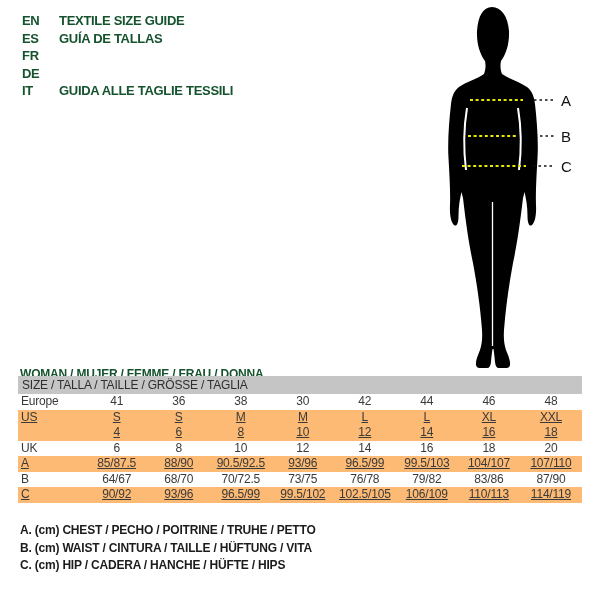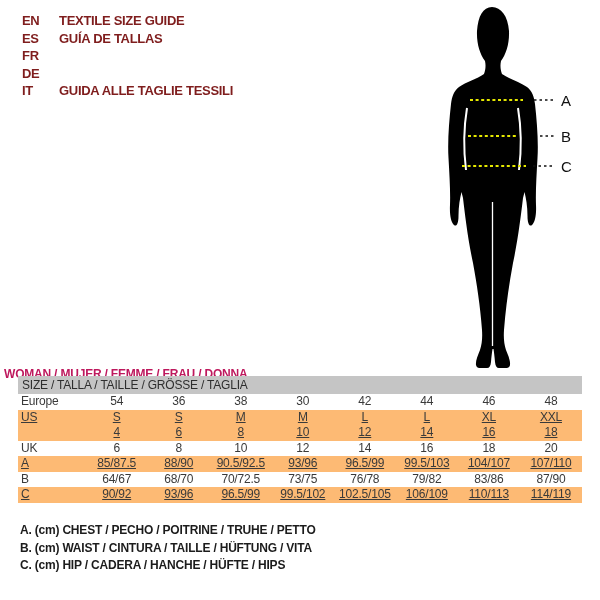--- a/index.html
+++ b/index.html
@@ -1,28 +1,28 @@
 <!DOCTYPE html>
 <html><head>
 <meta charset="utf-8">
 <style>
   html,body{margin:0;padding:0;}
   body{width:600px;height:600px;background:#ffffff;font-family:"Liberation Sans",sans-serif;overflow:hidden;}
   .canvas{position:relative;width:600px;height:600px;background:#fff;}
 
   
   .lang-block{position:absolute;left:22px;top:12px;}
-  .lang-row{display:flex;font-weight:bold;font-size:13px;line-height:17.6px;color:#7f1d1d;letter-spacing:-0.3px;}
+  .lang-row{display:flex;font-weight:bold;font-size:13px;line-height:17.6px;color:#14532d;letter-spacing:-0.3px;}
   .lang-code{width:37px;flex:none;}
 
   
   .figure-wrap{position:absolute;left:420px;top:0;width:180px;height:380px;}
 
   
-  .woman-title{position:absolute;left:4px;top:367px;font-size:12px;font-weight:bold;color:#be185d;letter-spacing:-0.2px;}
+  .woman-title{position:absolute;left:20px;top:367px;font-size:12px;font-weight:bold;color:#14532d;letter-spacing:-0.2px;}
 
   
   .size-table-wrap{position:absolute;left:18px;top:376px;width:564px;}
   table.size-table{width:100%;border-collapse:collapse;table-layout:fixed;}
   table.size-table th{background:#c5c5c5;font-weight:normal;text-align:left;font-size:12px;color:#2e2e2e;height:16px;padding:1px 0 1px 4px;letter-spacing:-0.2px;}
   table.size-table td{font-size:12px;color:#3a3a3a;height:15.5px;line-height:15.5px;padding:0;text-align:center;letter-spacing:-0.2px;white-space:nowrap;}
   table.size-table td.row-label{text-align:left;padding-left:3px;}
   table.size-table tr.shaded td{background:#fdba74;text-decoration:underline;}
   col.lbl{width:12%;} col.d{width:11%;}
 
@@ -143,21 +143,21 @@
       </colgroup>
       <thead>
         <tr>
           <th colspan="9">SIZE / TALLA / TAILLE / GRÖSSE / TAGLIA</th>
         </tr>
       </thead>
       <tbody>
 
           <tr>
             <td class="row-label">Europe</td>
-            <td>54</td>
+            <td>41</td>
             <td>36</td>
             <td>38</td>
             <td>30</td>
             <td>42</td>
             <td>44</td>
             <td>46</td>
             <td>48</td>
           </tr>
 
           <tr class="shaded">

